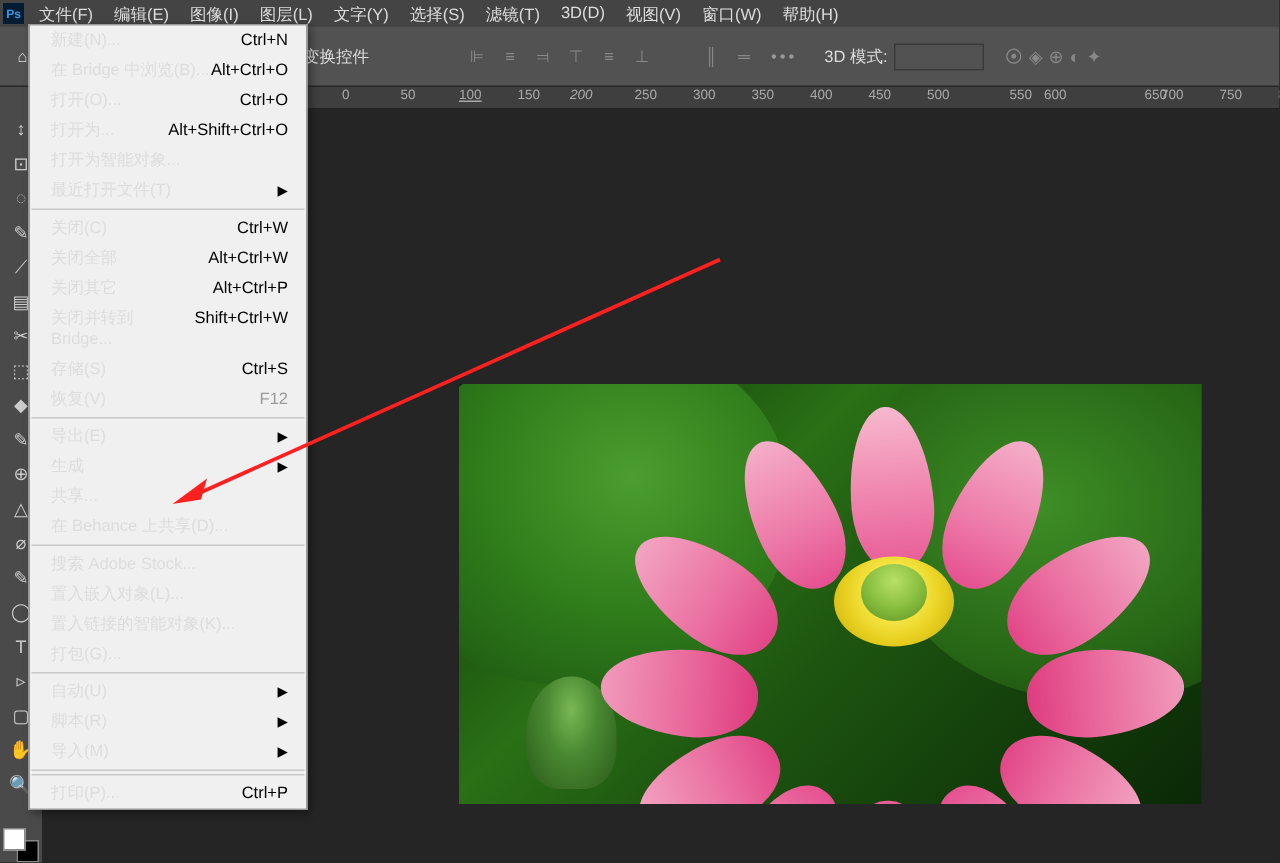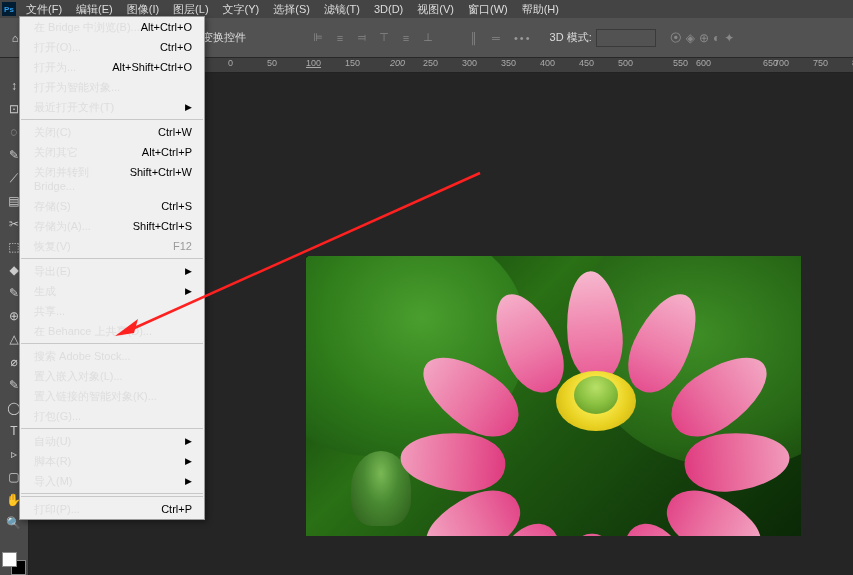--- a/index.html
+++ b/index.html
@@ -113,21 +113,21 @@
     <span>◐</span>
     <span>✦</span>
   </div>
 </div>
 
 <div class="ruler-h">
     <div class="tick" style="left: 199px;">0</div>
     <div class="tick" style="left: 238px;">50</div>
     <div class="tick" style="left: 277px; text-decoration: underline;">100</div>
     <div class="tick" style="left: 316px;">150</div>
-    <div class="tick" style="left: 361px; font-style: italic;">200</div>
+    <div class="tick" style="left: 351px; font-style: italic;">200</div>
     <div class="tick" style="left: 394px;">250</div>
     <div class="tick" style="left: 433px;">300</div>
     <div class="tick" style="left: 472px;">350</div>
     <div class="tick" style="left: 511px;">400</div>
     <div class="tick" style="left: 550px;">450</div>
     <div class="tick" style="left: 589px;">500</div>
     <div class="tick" style="left: 628px; margin-left: 16px;">550</div>
     <div class="tick" style="left: 667px;">600</div>
     <div class="tick" style="left: 734px;">650</div>
     <div class="tick" style="left: 745px;">700</div>
@@ -182,20 +182,24 @@
         <div class="petal p11"></div>
         <div class="petal p12"></div>
       <div class="center"></div>
         <div class="pod"></div>
     </div>
   </div>
 </div>
 
 <div class="dropdown">
     <div class="it">
+      <span>新建(N)...</span>
+      <span class="sh">Ctrl+N</span>
+    </div>
+    <div class="it">
       <span>在 Bridge 中浏览(B)...</span>
       <span class="sh">Alt+Ctrl+O</span>
     </div>
     <div class="it">
       <span>打开(O)...</span>
       <span class="sh">Ctrl+O</span>
     </div>
     <div class="it">
       <span>打开为...</span>
       <span class="sh">Alt+Shift+Ctrl+O</span>
@@ -206,34 +210,34 @@
     <div class="it">
       <span>最近打开文件(T)</span>
       <span class="arr">▶</span>
     </div>
     <div class="div"></div>
     <div class="it">
       <span>关闭(C)</span>
       <span class="sh">Ctrl+W</span>
     </div>
     <div class="it">
+      <span>关闭全部</span>
+      <span class="sh">Alt+Ctrl+W</span>
+    </div>
+    <div class="it">
       <span>关闭其它</span>
       <span class="sh">Alt+Ctrl+P</span>
     </div>
     <div class="it">
       <span>关闭并转到 Bridge...</span>
       <span class="sh">Shift+Ctrl+W</span>
     </div>
     <div class="it">
       <span>存储(S)</span>
       <span class="sh">Ctrl+S</span>
-    </div>
-    <div class="it">
-      <span>存储为(A)...</span>
-      <span class="sh">Shift+Ctrl+S</span>
     </div>
     <div class="it dis">
       <span>恢复(V)</span>
       <span class="sh">F12</span>
     </div>
     <div class="div"></div>
     <div class="it">
       <span>导出(E)</span>
       <span class="arr">▶</span>
     </div>

